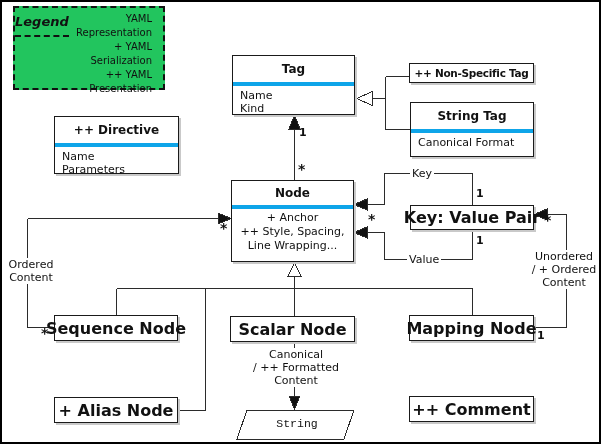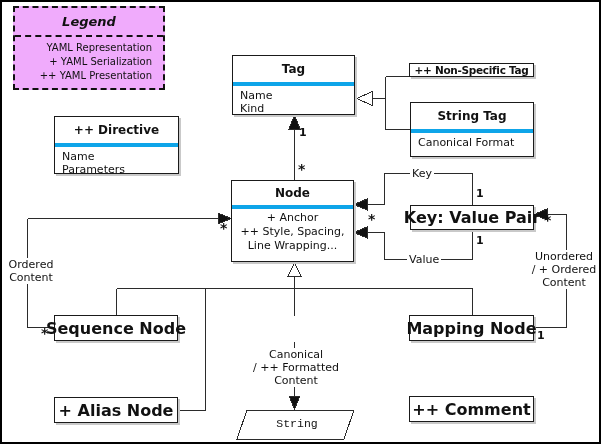--- a/index.html
+++ b/index.html
@@ -23,22 +23,22 @@
   .cbox-fields{flex:1;padding:3px 0 0 7px;font-size:11px;line-height:13px;}
   .cbox-fields .fld{display:block;}
   .fields-center{text-align:center;padding:2px 2px 0 2px;line-height:14px;}
   .sbox{
     display:flex;align-items:center;justify-content:center;
     font-weight:bold;font-size:16px;white-space:nowrap;
   }
   .tight{font-size:10.5px;letter-spacing:-0.3px;}
   
   .legend{
-    position:absolute;z-index:2;background:#f0abfc;border:2px dashed #111;
-    box-sizing:border-box;display:flex;flex-direction:column;
+    position:absolute;z-index:2;background:#22c55e;border:2px dashed #111;
+    box-sizing:border-box;display:flex;
   }
   .legend-title{
     height:27px;border-bottom:2px dashed #111;display:flex;align-items:center;
     justify-content:center;font-weight:bold;font-style:italic;font-size:13px;
   }
   .legend-items{padding:4px 11px 0 0;text-align:right;font-size:10px;line-height:14px;}
   .legend-items span{display:block;}
   
   .elabel{
     position:absolute;z-index:3;background:#fff;font-size:11px;line-height:13px;
@@ -101,21 +101,21 @@
   </div>
 
   <div class="cbox" style="left:230px;top:53px;width:123px;height:60px">
     <div class="cbox-title" style="height:26px">Tag</div>
     <div class="cbox-fields">
       <span class="fld">Name</span>
       <span class="fld">Kind</span>
     </div>
   </div>
 
-  <div class="sbox tight" style="left:407px;top:61px;width:125px;height:14px">++ Non-Specific Tag</div>
+  <div class="sbox tight" style="left:407px;top:61px;width:125px;height:20px">++ Non-Specific Tag</div>
 
   <div class="cbox" style="left:408px;top:100px;width:124px;height:55px">
     <div class="cbox-title" style="height:26px">String Tag</div>
     <div class="cbox-fields">
       <span class="fld">Canonical Format</span>
     </div>
   </div>
 
   <div class="cbox" style="left:229px;top:178px;width:123px;height:82px">
     <div class="cbox-title" style="height:24px">Node</div>
@@ -123,20 +123,21 @@
       <span class="fld">+ Anchor</span>
       <span class="fld">++ Style, Spacing,</span>
       <span class="fld">Line Wrapping...</span>
     </div>
   </div>
 
   <div class="sbox" style="left:408px;top:203px;width:124px;height:25px">Key: Value Pair</div>
 
   <div class="sbox" style="left:52px;top:313px;width:124px;height:26px">Sequence Node</div>
 
+  <div class="sbox" style="left:228px;top:314px;width:125px;height:26px">Scalar Node</div>
 
   <div class="sbox" style="left:407px;top:313px;width:125px;height:26px">Mapping Node</div>
 
   <div class="sbox" style="left:52px;top:395px;width:124px;height:26px">+ Alias Node</div>
 
   <div class="sbox" style="left:407px;top:394px;width:125px;height:26px">++ Comment</div>
 
   <span class="shape-label" style="left:245px;top:415px;width:100px">String</span>
 
   <span class="elabel" style="left:408px;top:165px">Key</span>

